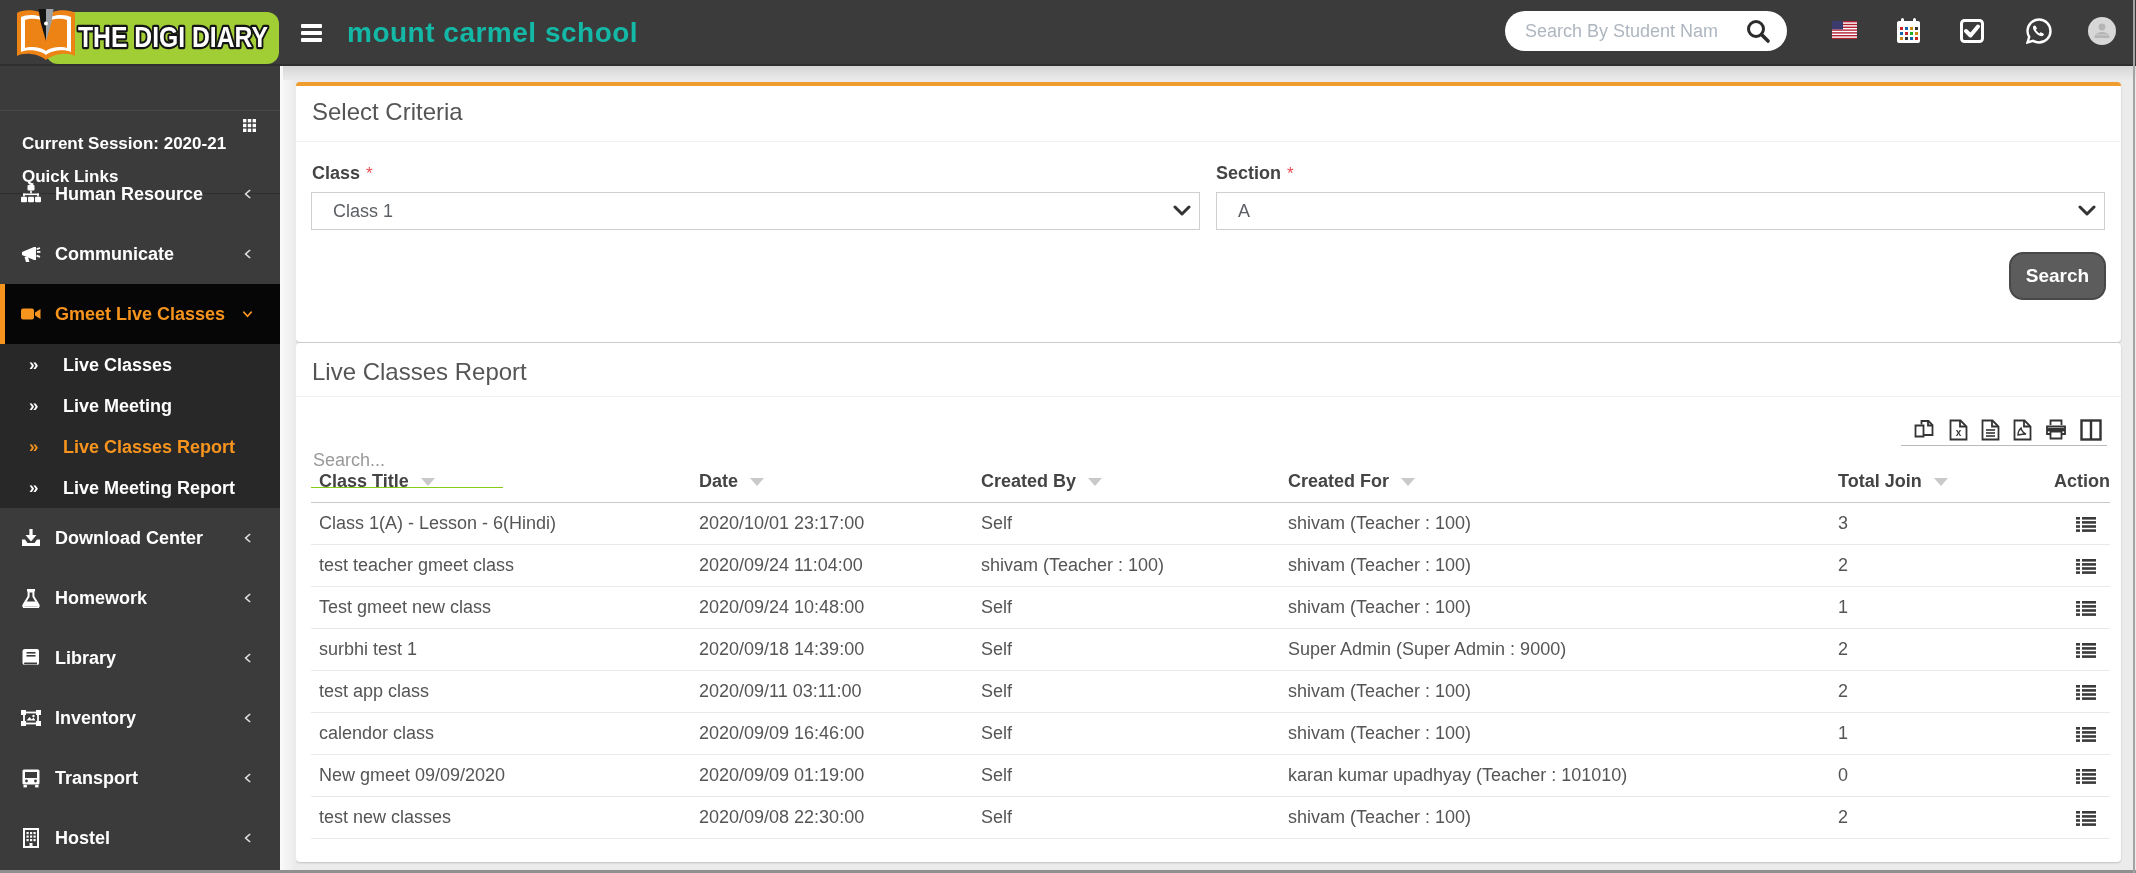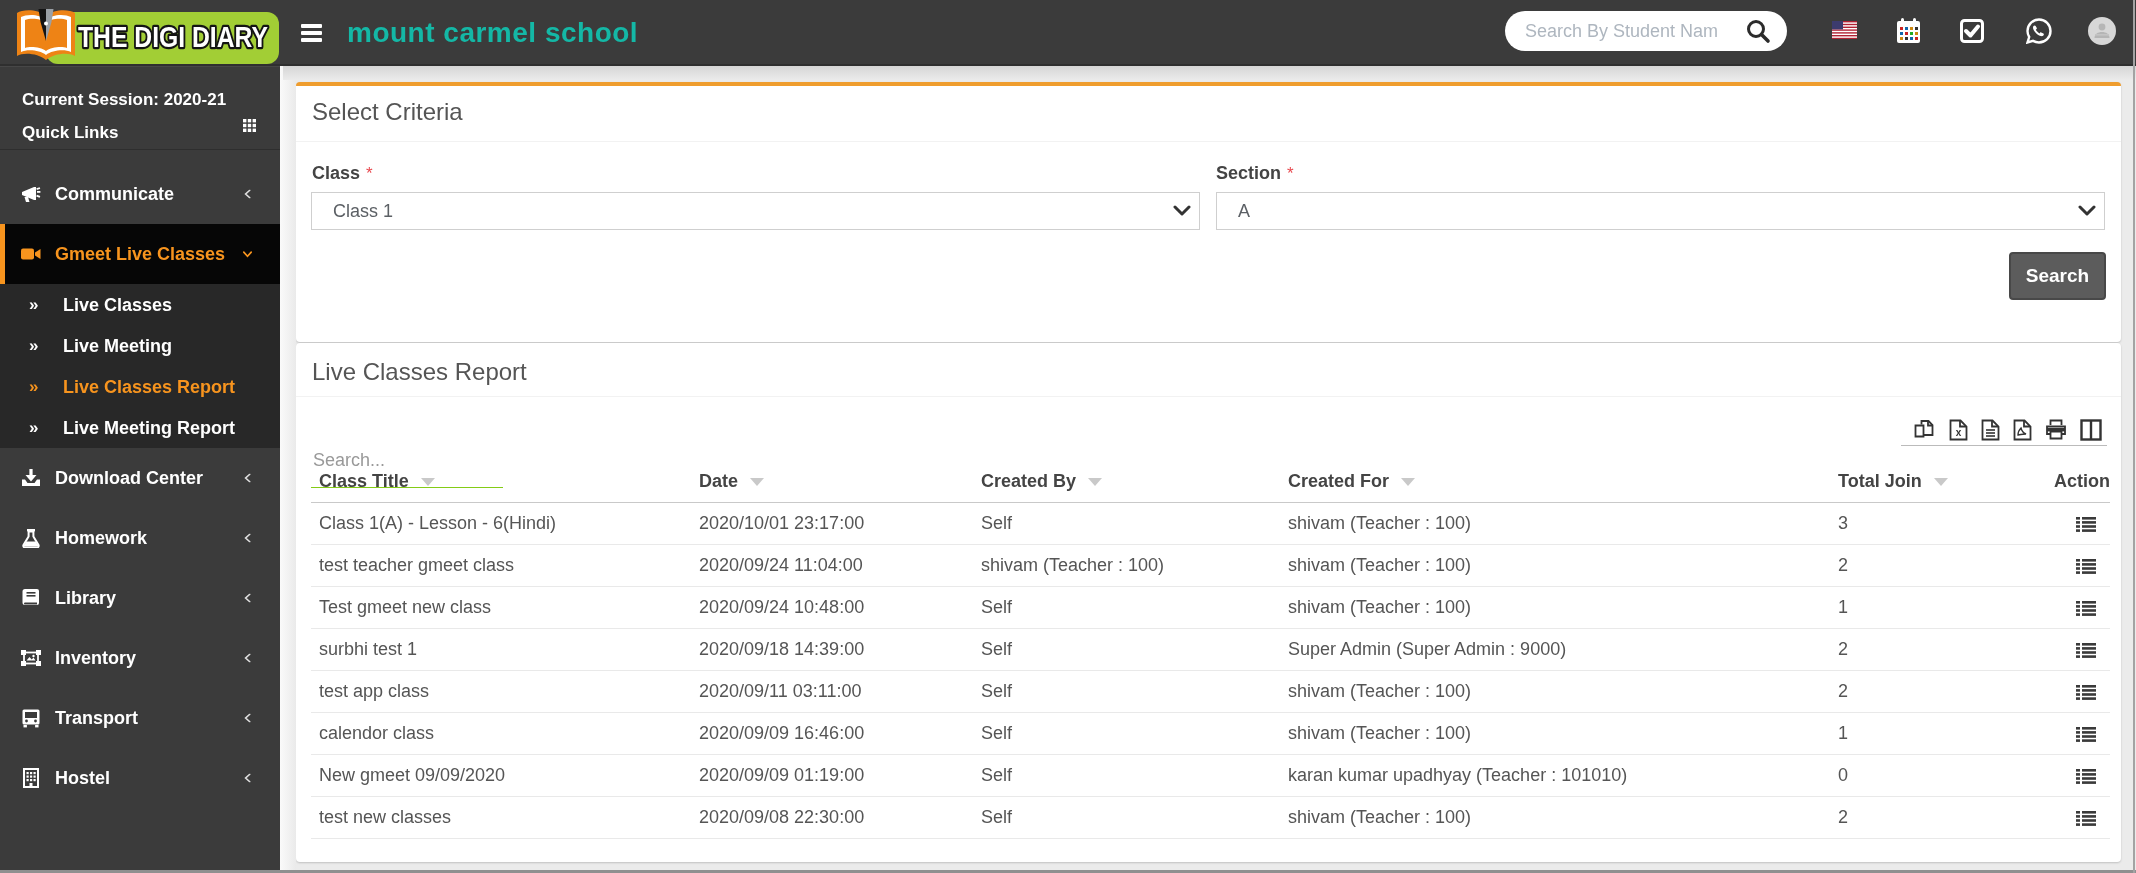--- a/index.html
+++ b/index.html
@@ -11,21 +11,21 @@
 #logo { position:absolute; left:0; top:0; width:283px; height:66px; }
 #hamburger { position:absolute; left:301px; top:24px; width:21px; }
 #hamburger div { height:3.6px; background:#fff; margin-bottom:3.4px; border-radius:1px; }
 #schoolname { position:absolute; left:347px; top:17px; font-size:28px; font-weight:bold; color:#14b8a6; letter-spacing:0.5px; }
 #searchpill { position:absolute; left:1505px; top:11px; width:282px; height:40px; background:#fff; border-radius:20px;text-align:right; }
 #searchpill .ph { position:absolute; left:20px; top:10px; font-size:18px; color:#aeb6bf; }
 .topicon { position:absolute; top:18px; }
 
 
 #sidebar { position:absolute; left:0; top:66px; width:280px; height:804px; background:#3b3b3b; color:#fff; }
-#session { padding:21px 0 0 22px; height:84px; border-bottom:1px solid #2e2e2e; box-shadow:0 1px 0 #474747 inset; }
+#session { padding:21px 0 0 22px; height:84px; border-bottom:1px solid #2e2e2e; box-shadow:0 1px 0 #474747 inset;margin-top:44px; }
 #session .l1 { font-size:17px; font-weight:bold; color:#fff; padding-top:3px; }
 #session .l2 { font-size:17px; font-weight:bold; color:#fff; margin-top:13px; }
 #gridicon { position:absolute; left:243px; top:115px; }
 #menu { position:absolute; top:98px; left:0; width:280px; }
 .mitem { position:relative; height:60px; }
 .mitem .ic { position:absolute; left:21px; top:50%; margin-top:-10px; width:20px; height:20px; }
 .mitem .tx { position:absolute; left:55px; top:50%; transform:translateY(-50%); font-size:18px; font-weight:bold; color:#fff; }
 .mitem .ch { position:absolute; right:28px; top:50%; transform:translateY(-50%); width:9px; height:9px; }
 .mitem.active { background:#060606; border-left:5px solid #f7941e; }
 .mitem.active .tx { color:#f7941e; left:50px; }
@@ -40,21 +40,21 @@
 
 .card { position:absolute; left:296px; width:1825px; background:#fff; border-radius:4px; box-shadow:0 1px 2px rgba(0,0,0,0.18); }
 #card1 { top:82px; height:260px; border-top:4px solid #ef9d2e; }
 #card2 { top:343px; height:519px; }
 .cardtitle { font-size:24px; color:#555; padding:12px 28px 0 16px; height:56px; border-bottom:1px solid #f2f2f2; }
 #card2 .cardtitle { padding-top:15px; height:54px; }
 .flabel { position:absolute; font-size:18px; font-weight:bold; color:#444; }
 .flabel .req { color:#e8494f; font-size:17px; margin-left:6px; font-weight:normal; position:relative; top:0px; }
 .fselect { position:absolute; height:38px; border:1px solid #cfcfcf; background:#fff; font-size:18px; color:#5c6065; line-height:36px; padding-left:21px; }
 .fselect svg { position:absolute; right:8px; top:12px; }
-#btnsearch { position:absolute; right:15px; top:166px; width:97px; height:48px; background:#5c5c5c; border:2px solid #484848; border-radius:4px; color:#fff; font-size:19px; font-weight:bold; text-align:center; line-height:44px; }
+#btnsearch { position:absolute; right:15px; top:166px; width:97px; height:48px; background:#5c5c5c; border:2px solid #484848; border-radius:14px; color:#fff; font-size:19px; font-weight:bold; text-align:center; line-height:44px; }
 
 
 #searchmini { position:absolute; left:15px; top:72px; width:192px; border-bottom:1px solid #84cc16; height:45px; font-size:18px; color:#999; padding:7px 0 0 2px;margin-top:28px; }
 #exporticons { position:absolute; right:14px; top:76px; width:206px; height:27px; border-bottom:1px solid #bbb; white-space:nowrap; font-size:0; }
 #exporticons svg { margin-left:13px; vertical-align:top; }
 #lctable { position:absolute; left:15px; top:119px; width:1799px; border-collapse:collapse; table-layout:fixed; }
 #lctable th { font-size:18px; font-weight:bold; color:#444; text-align:left; height:40px; border-bottom:1px solid #c9c9c9; padding:0 0 0 8px; position:relative; }
 #lctable td { font-size:18px; color:#555; height:42px; border-bottom:1px solid #e9e9e9; padding:0 0 0 8px;margin-top:47px; }
 #lctable th .sort { display:inline-block; margin-left:12px; width:0; height:0; border-left:7px solid transparent; border-right:7px solid transparent; border-top:8px solid #c9c9c9; position:relative; top:-1px; }
 #lctable th.act { text-align:right; padding-right:0px; }
@@ -150,20 +150,38 @@
     <rect x="7" y="17" width="14" height="1.6" fill="#c4c4c4"></rect>
   </svg>
 </div>
 
 <div id="sidebar">
   <div id="session">
     <div class="l1">Current Session: 2020-21</div>
     <div class="l2">Quick Links</div>
   </div>
   <div id="menu">
+    <div class="mitem" id="m-hr">
+      <svg class="ic" viewBox="0 0 20 20">
+          <g fill="#fff">
+            <rect x="6.5" y="1" width="7" height="5.5" rx="1"></rect>
+            <rect x="9.2" y="6.5" width="1.6" height="3"></rect>
+            <rect x="2" y="9.5" width="16" height="1.6"></rect>
+            <rect x="2.2" y="9.5" width="1.6" height="3"></rect>
+            <rect x="16.2" y="9.5" width="1.6" height="3"></rect>
+            <rect x="0" y="12.8" width="6" height="5.5" rx="1"></rect>
+            <rect x="7" y="12.8" width="6" height="5.5" rx="1"></rect>
+            <rect x="14" y="12.8" width="6" height="5.5" rx="1"></rect>
+          </g>
+        </svg>
+      <span class="tx">Human Resource</span>
+      <svg class="ch" viewBox="0 0 9 12">
+          <path d="M7.5 1 L2 6 L7.5 11" fill="none" stroke="#ddd" stroke-width="2.2" stroke-linecap="round"></path>
+        </svg>
+    </div>
     <div class="mitem" id="m-comm">
       <svg class="ic" viewBox="0 0 20 20">
           <g fill="#fff">
             <path d="M1 8 l12-5 v13 l-12-5 z M13 3 h2 v13 h-2 z"></path>
             <rect x="16" y="7" width="3.4" height="1.8"></rect>
             <rect x="15.5" y="3.8" width="3.6" height="1.8" transform="rotate(-20 17 4.7)"></rect>
             <rect x="15.5" y="11.2" width="3.6" height="1.8" transform="rotate(20 17 12.1)"></rect>
             <path d="M3.5 13 h3.5 l1.5 5 h-3.5 z"></path>
           </g>
         </svg>

